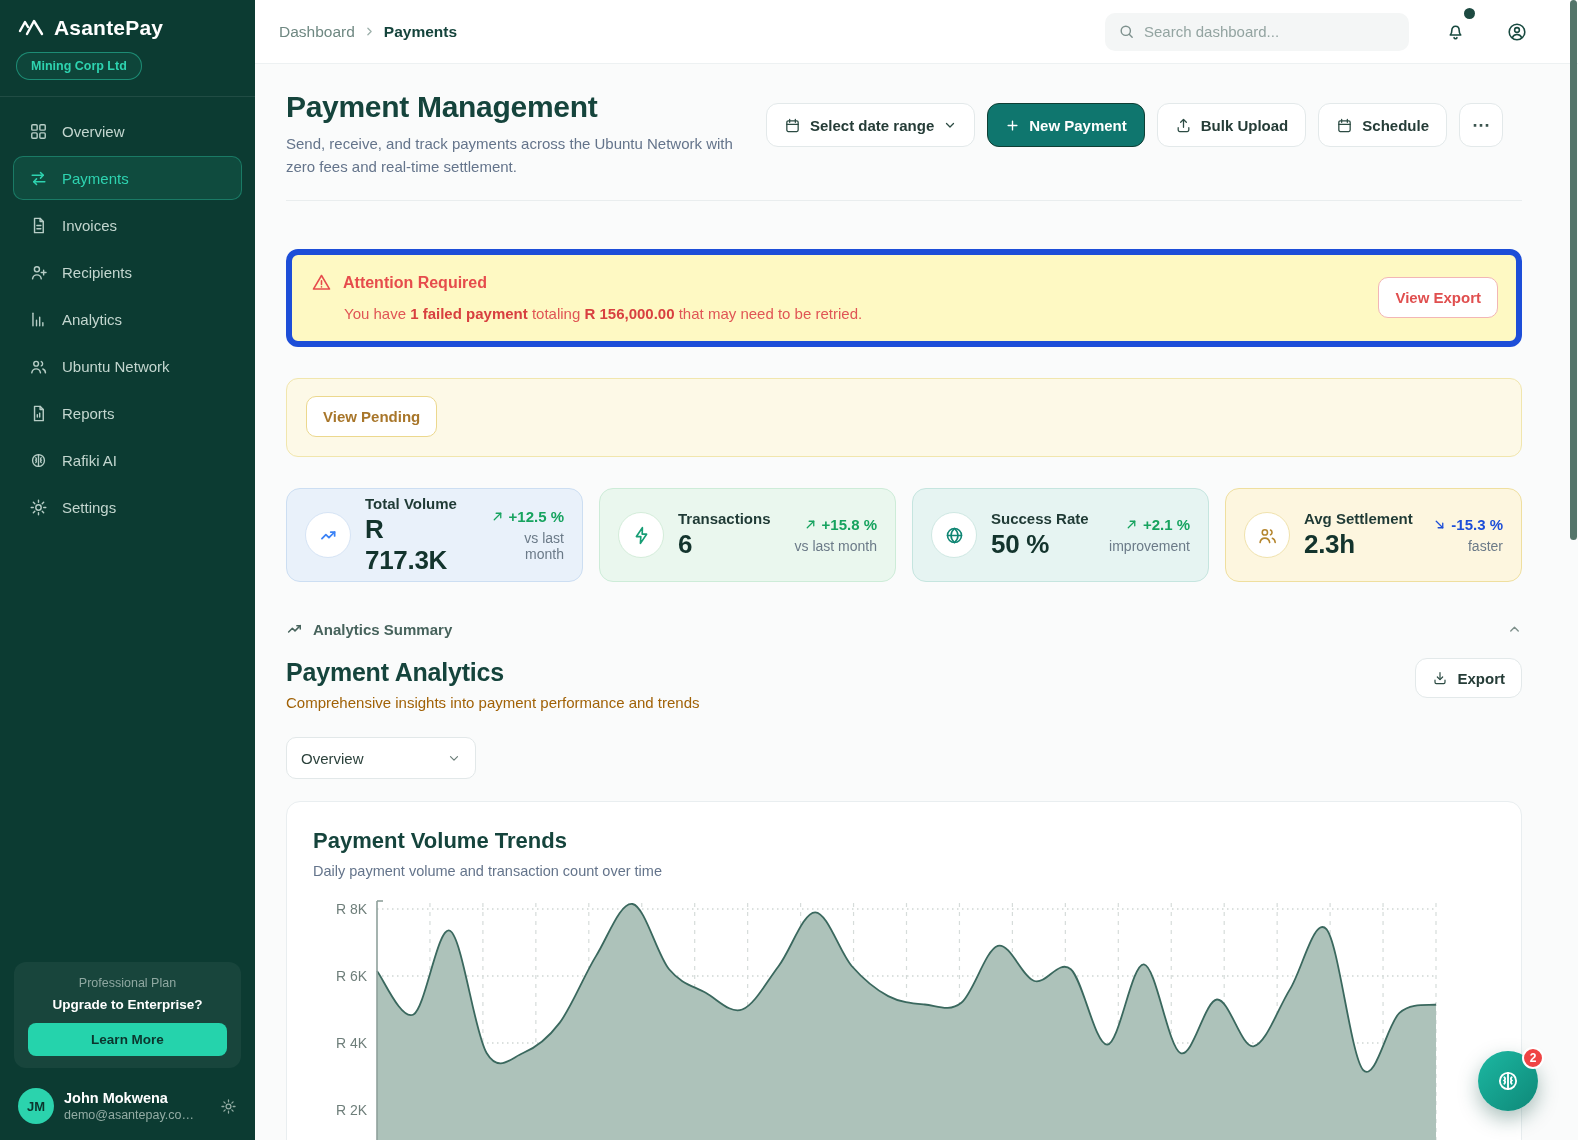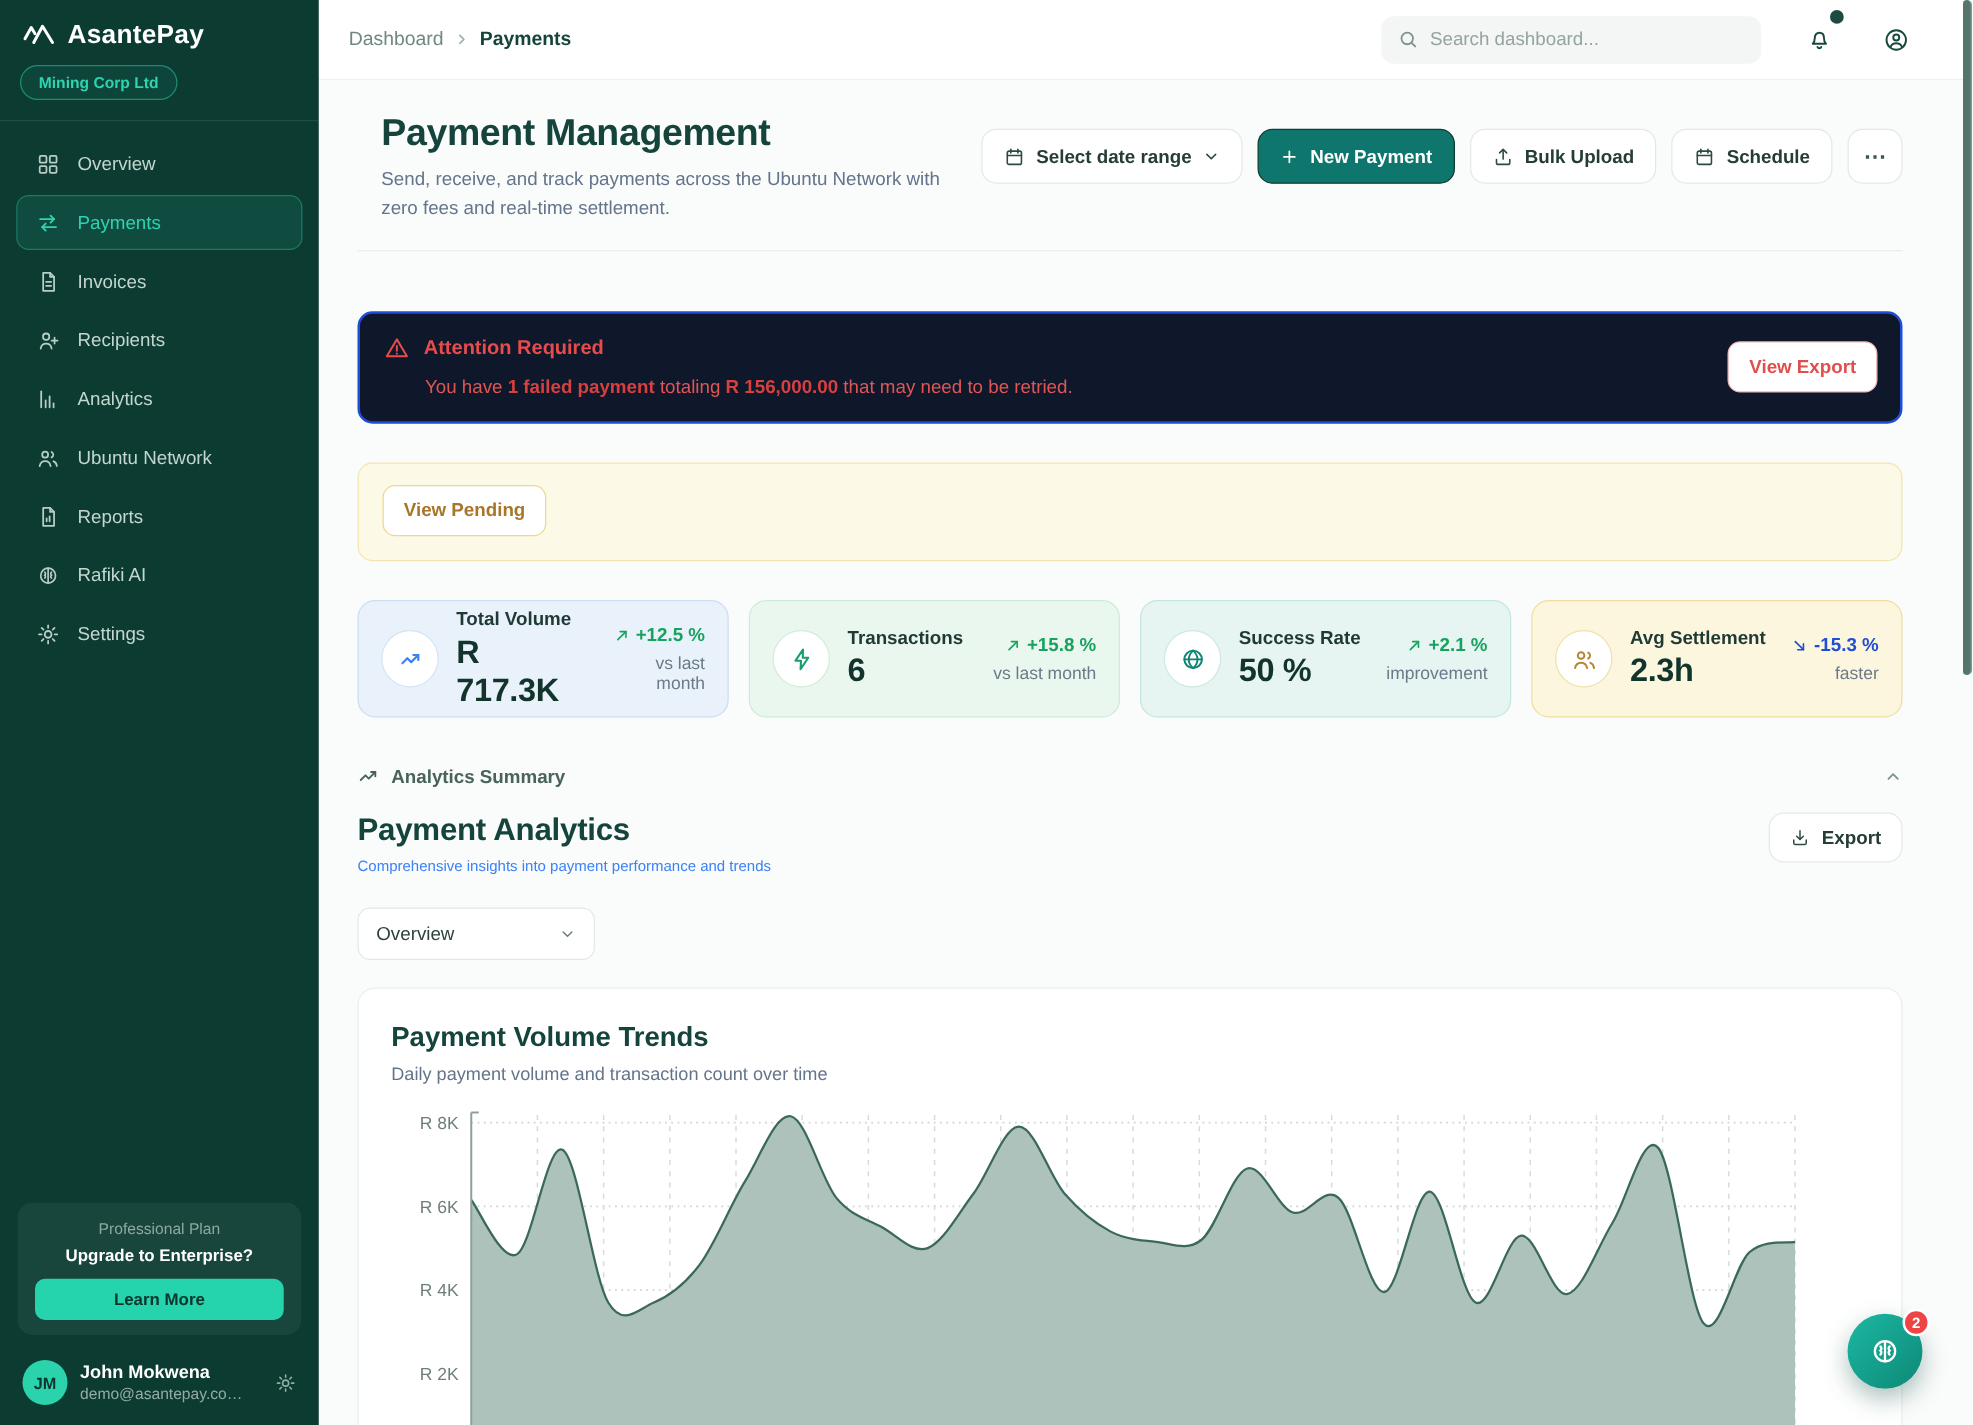--- a/index.html
+++ b/index.html
@@ -36,37 +36,37 @@
   .crumb-sep{color:#9db0ab;display:flex}
   .search-box{margin-left:auto;width:304px;height:38px;background:#f4f6f6;border-radius:10px;display:flex;align-items:center;gap:9px;padding:0 13px;color:#7e918e}
   .search-box input{border:none;outline:none;background:transparent;font-family:inherit;font-size:15px;color:#40544f;width:100%}
   .search-box input::placeholder{color:#93a4a1}
   .bell-wrap{position:relative;margin-left:36px;color:#17493f;cursor:pointer}
   .notif-dot{position:absolute;top:-13px;right:-9px;width:11px;height:11px;border-radius:50%;background:#1d4a41}
   .profile-ic{margin-left:40px;color:#17493f;cursor:pointer}
 
   .content{flex:1;overflow:hidden;padding:26px 56px 0 31px}
 
-  .page-head{display:flex;justify-content:flex-end;align-items:flex-start;padding-bottom:22px;border-bottom:1px solid #e9edee;margin-bottom:48px}
+  .page-head{display:flex;justify-content:flex-start;align-items:flex-start;padding-bottom:22px;border-bottom:1px solid #e9edee;margin-bottom:48px}
   .page-title{font-size:30px;font-weight:800;color:#15443c;letter-spacing:-.3px}
   .page-sub{font-size:15px;color:#64748b;line-height:1.5;margin-top:9px;max-width:480px}
   .head-actions{display:flex;gap:12px;margin-top:13px}
   .btn{height:44px;display:inline-flex;align-items:center;gap:9px;background:#fff;border:1px solid #e3e9ea;border-radius:12px;padding:0 17px;font-family:inherit;font-size:15px;font-weight:600;color:#253c37;cursor:pointer}
   .btn .b-ic{display:flex;color:#2c4b43}
   .btn.primary{background:#0f766e;border-color:#0e3e34;color:#fff}
   .btn.primary .b-ic{color:#fff}
   .btn.icon-only{width:44px;padding:0;justify-content:center;font-size:18px;font-weight:700;color:#3c554f}
 
   
   .alert{border-radius:12px;padding:17px 18px 19px 19px;margin-bottom:31px;display:flex;align-items:center}
   .alert-left{flex:1}
   .alert-title-row{display:flex;align-items:center;gap:11px;font-size:16px;font-weight:600}
   .alert-msg{margin-top:12px;margin-left:33px;font-size:15px}
   .alert-btn{background:#fff;border-radius:10px;padding:11px 16px;font-family:inherit;font-size:15px;font-weight:600;cursor:pointer}
-  .alert.failed{background:#0f172a;border:2px solid #1d4ed8}
+  .alert.failed{background:#fef9c3;border:6px solid #1d4ed8}
   .alert.failed .alert-title-row{color:#e64c4c}
   .alert.failed .alert-msg{color:#e05555}
   .alert.failed b{color:#d84040;font-weight:700}
   .alert.failed .alert-btn{border:1px solid #f2b6b6;color:#e04f4f}
   .alert.pending{background:#fdf9e7;border:1px solid #f1e6ad}
   .alert.pending .alert-title-row{color:#a8762a}
   .alert.pending .alert-title-row .a-ic{color:#1c4a40}
   .alert.pending .alert-msg{color:#b28433;margin-left:0}
   .alert.pending b{color:#9c6d20;font-weight:700}
   .alert.pending .alert-btn{border:1px solid #ecd88e;color:#a8762a}
@@ -86,21 +86,21 @@
   .stat.blue{background:#e9f1fa;border-color:#ccdef2}.stat.blue .ic{color:#3b82f6;border:1px solid #d6e4f5}
   .stat.green{background:#eaf7ee;border-color:#cdecd8}.stat.green .ic{color:#169d74;border:1px solid #d4edda}
   .stat.teal{background:#e6f4f2;border-color:#c5e5df}.stat.teal .ic{color:#0f8573;border:1px solid #cfe8e3}
   .stat.amber{background:#fdf6df;border-color:#efdf9f}.stat.amber .ic{color:#b5862e;border:1px solid #f0e2ad}
 
   
   .summary-row{display:flex;align-items:center;gap:9px;color:#47635c;font-size:15px;font-weight:600;margin-bottom:20px}
   .summary-row .chev{margin-left:auto;color:#7d8f8a;cursor:pointer}
   .analytics-head{display:flex;justify-content:space-between;align-items:flex-start}
   .analytics-title{font-size:25px;font-weight:800;color:#15443c;letter-spacing:-.2px}
-  .analytics-sub{font-size:12px;color:#3b82f6;margin-top:7px}
+  .analytics-sub{font-size:15px;color:#a16207;margin-top:7px}
   .export-btn{height:40px;border-radius:12px;padding:0 16px}
   .select{margin-top:26px;width:190px;height:42px;background:#fff;border:1px solid #e2e8e9;border-radius:10px;display:flex;align-items:center;padding:0 14px;font-size:15px;color:#2c423c;cursor:pointer}
   .select .chev{margin-left:auto;color:#6b7d78}
 
   
   .chart-card{margin-top:22px;background:#fff;border:1px solid #e9eef0;border-radius:14px;padding:26px 26px 0;height:420px}
   .chart-title{font-size:22px;font-weight:800;color:#15443c}
   .chart-sub{font-size:14.5px;color:#64748b;margin-top:9px}
   .chart-wrap{margin-top:16px}
 

